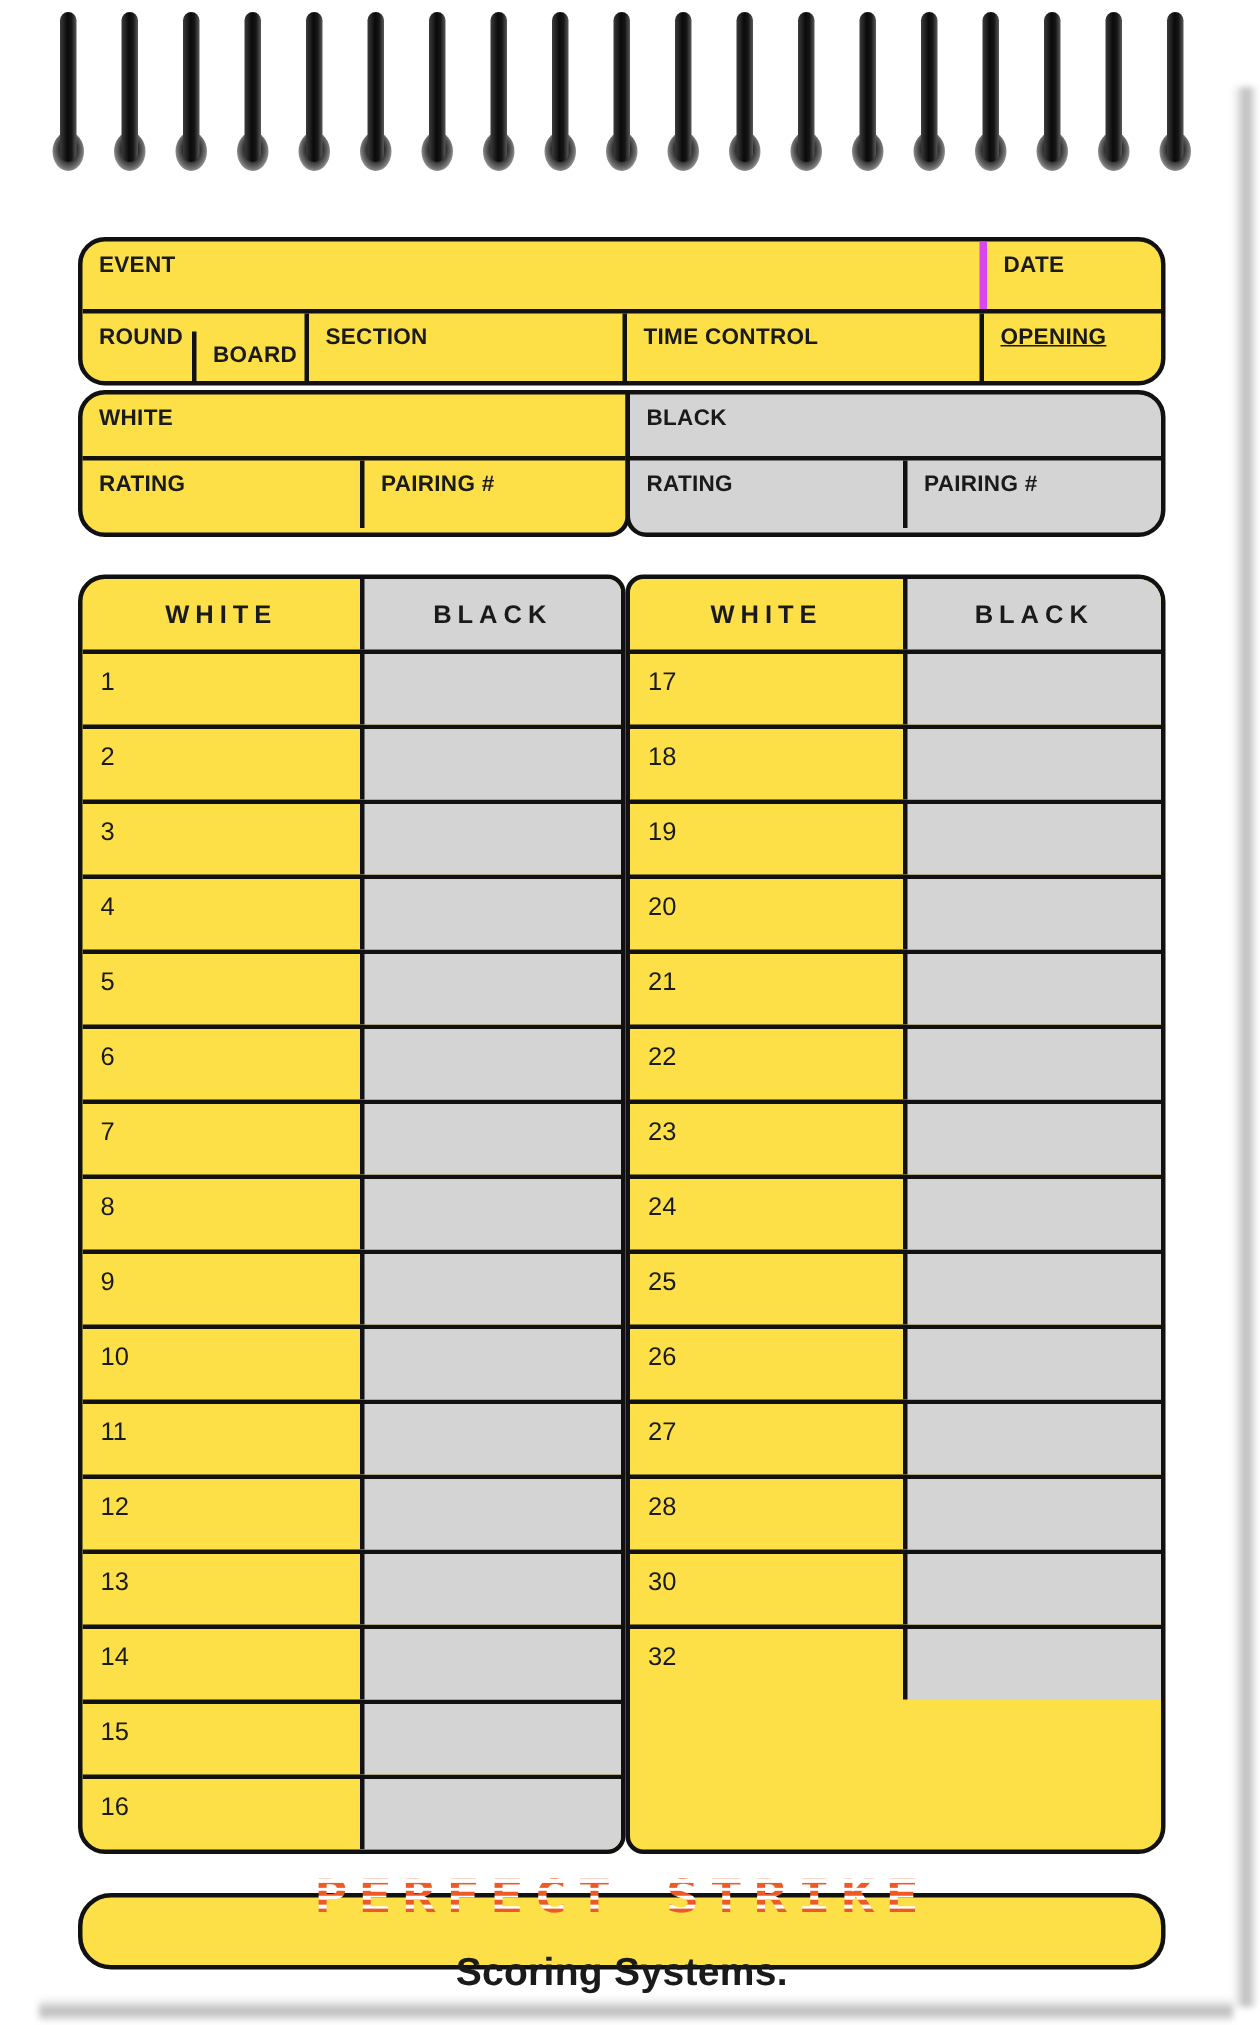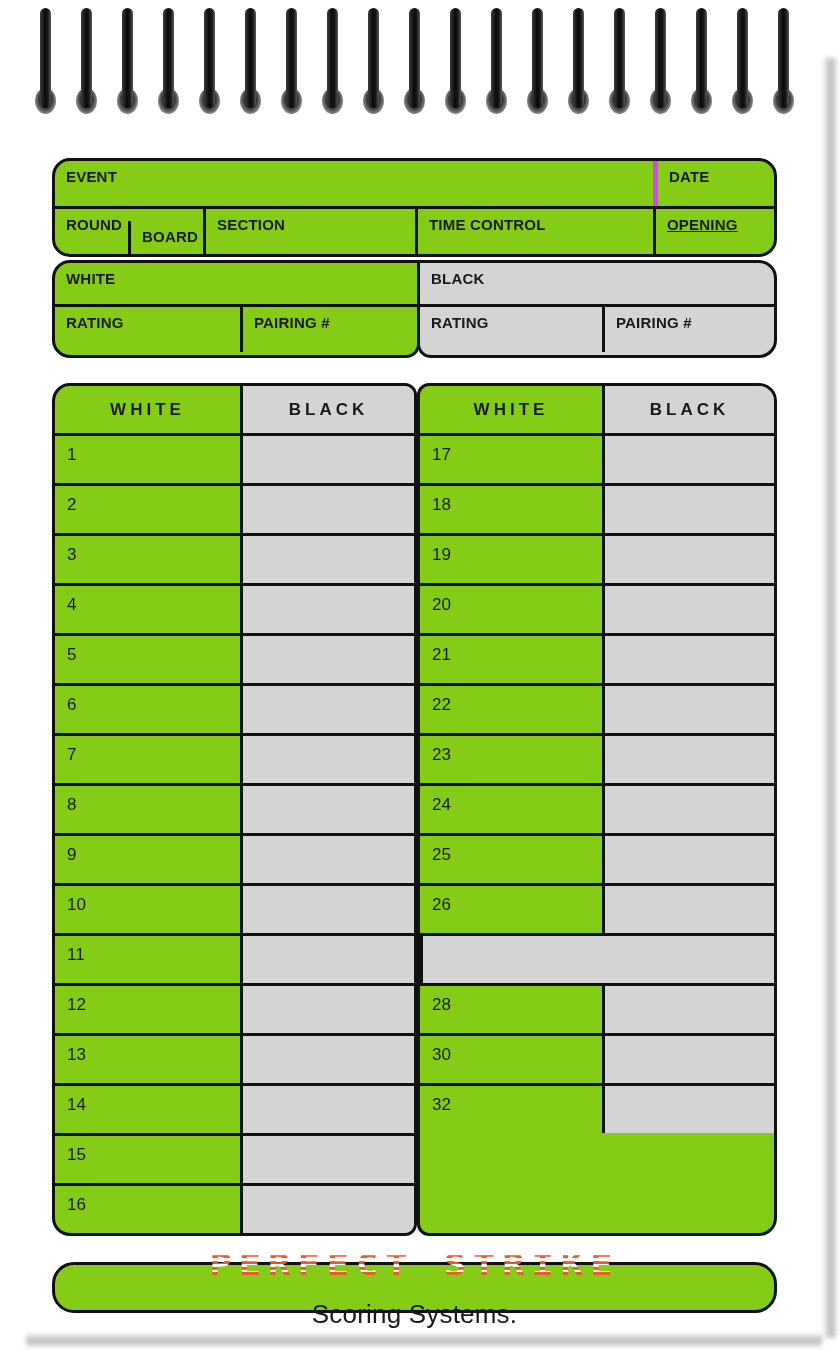--- a/index.html
+++ b/index.html
@@ -36,21 +36,21 @@
     width: 21px; height: 26px; border-radius: 50%;
     background: radial-gradient(ellipse at 50% 45%, #1c1c1c 0%, #2a2a2a 38%, #6f6f6f 62%, #a9a9a9 78%, rgba(200,200,200,0) 92%);
   }
   .pin .bar {
     position: absolute; left: 0; top: 0;
     width: 11px; height: 100px; border-radius: 6px;
     background: linear-gradient(90deg, #3c3c3c 0%, #0a0a0a 45%, #161616 70%, #5a5a5a 100%);
   }
 
   
-  .blk { position: absolute; border: 3px solid #111; background: #84cc16; }
+  .blk { position: absolute; border: 3px solid #111; background: #fde047; }
   .lbl { font-size: 15px; font-weight: 600; letter-spacing: 0.2px; padding: 7px 0 0 11px; }
 
   
   .header-block { left: 52px; top: 158px; width: 725px; height: 99px; border-radius: 18px; overflow: hidden; }
   .hb-row1 { display: flex; height: 48px; border-bottom: 3px solid #111; }
   .hb-row2 { display: flex; height: 45px; }
   .hb-event { flex: 0 0 598px; }
   .hb-date  { flex: 1 1 auto; border-left: 5px solid #d946ef; }
   .hb-round   { flex: 0 0 73px; }
   .hb-board   { flex: 0 0 75px;  border-left: 3px solid #111; margin-top: 12px; }
@@ -89,21 +89,21 @@
     left: 52px; top: 1262px; width: 725px; height: 51px;
     border-radius: 22px; display: flex; align-items: center; justify-content: center; gap: 16px; flex-direction: column;
   }
   .brand-logo {
     font-family: "DejaVu Sans Mono", monospace;
     font-weight: 800; font-size: 37px; letter-spacing: 7px; line-height: 1;
     background: repeating-linear-gradient(180deg, #EE5A26 0px, #EE5A26 4px, #ffffff 4px, #ffffff 7px);
     -webkit-background-clip: text; background-clip: text; color: transparent;
     transform: scaleY(0.82);
   }
-  .brand-tagline { font-size: 26px; font-weight: 400; letter-spacing: 0.2px; }
+  .brand-tagline { font-size: 26px; font-weight: 700; letter-spacing: 0.2px; }
 </style>
 </head>
 <body>
 
 <div class="sheet">
 
   <div class="binding">
       <div class="pin" style="left: 40px;">
         <div class="grommet"></div>
         <div class="bar"></div>
@@ -403,20 +403,23 @@
           </div>
           <div class="st-cell-b"></div>
         </div>
         <div class="st-row">
           <div class="st-cell-w">
             <div class="move-num">26</div>
           </div>
           <div class="st-cell-b"></div>
         </div>
         <div class="st-row">
+          <div class="st-cell-w">
+            <div class="move-num">27</div>
+          </div>
           <div class="st-cell-b"></div>
         </div>
         <div class="st-row">
           <div class="st-cell-w">
             <div class="move-num">28</div>
           </div>
           <div class="st-cell-b"></div>
         </div>
         <div class="st-row">
           <div class="st-cell-w">

